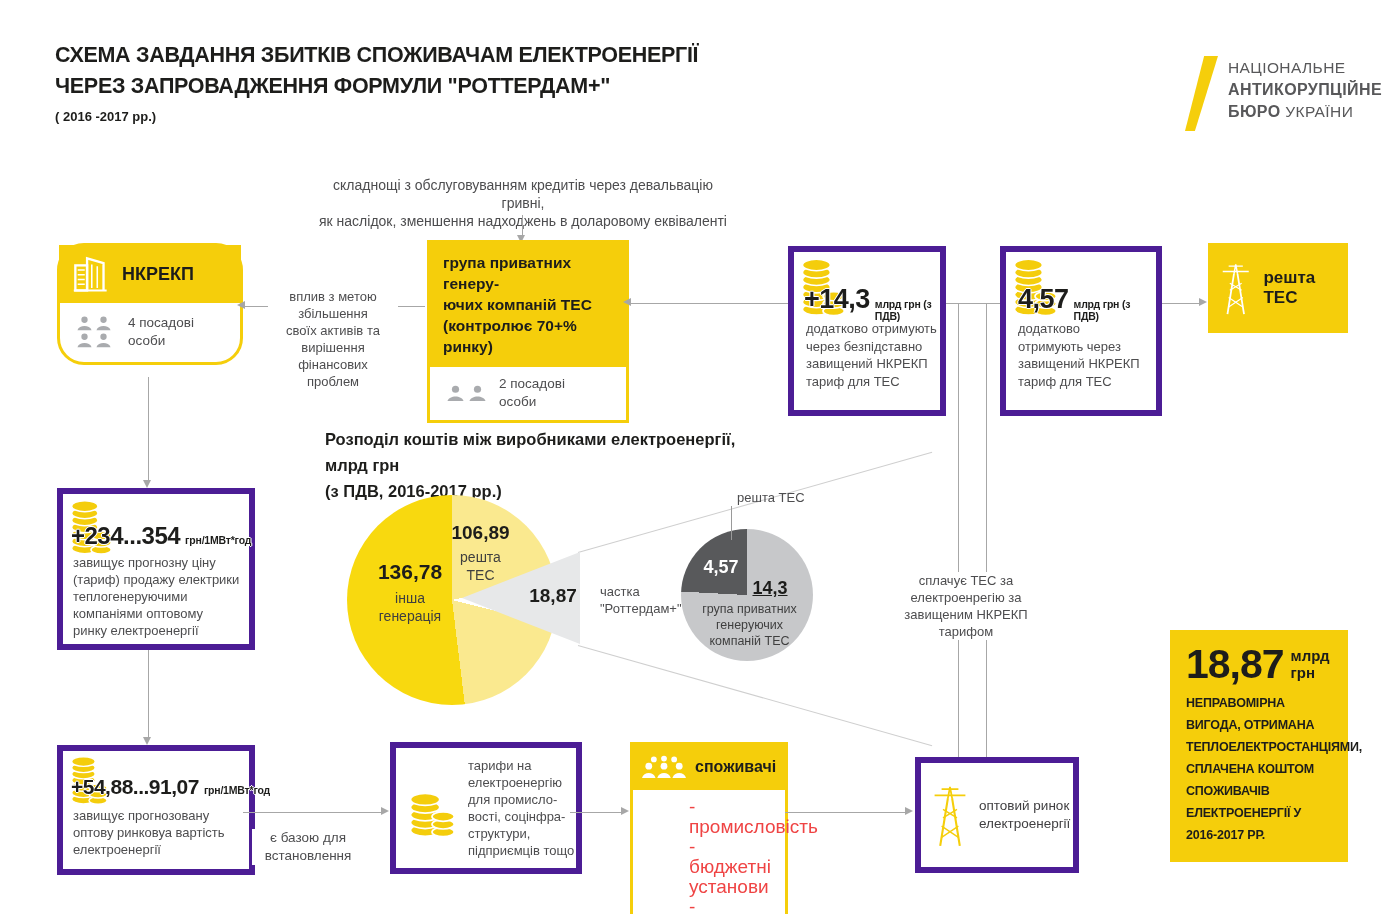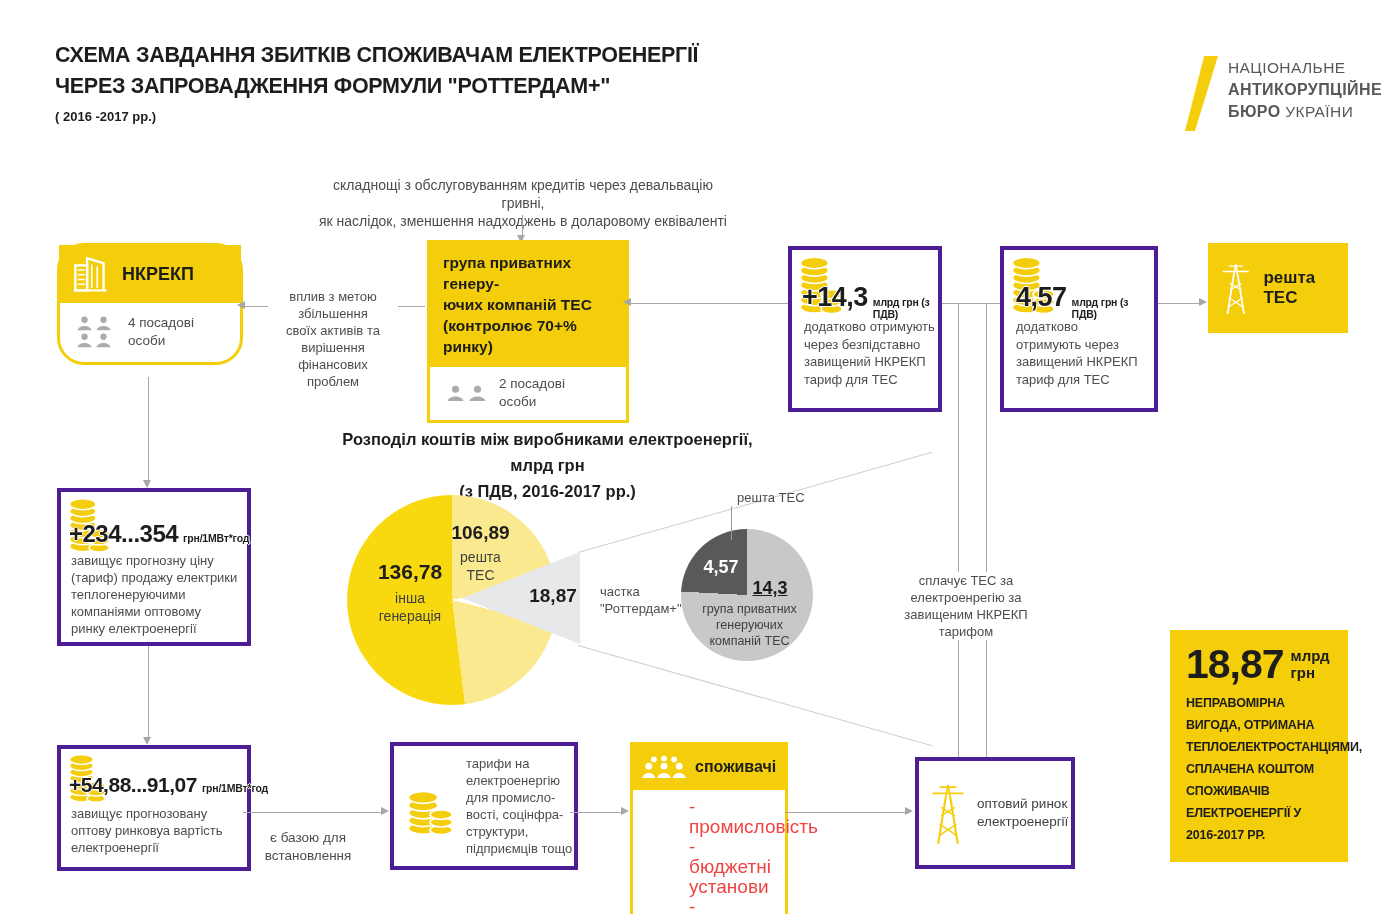--- a/index.html
+++ b/index.html
@@ -10,21 +10,21 @@
   .b{font-weight:bold;}
   .body-txt{color:#4d4d4f;}
   .hline{position:absolute;height:1px;background:#a7a7a7;}
   .vline{position:absolute;width:1px;background:#a7a7a7;}
   .fline{position:absolute;height:1px;background:#cfcfcf;transform-origin:0 50%;z-index:1;}
   .ah{position:absolute;width:0;height:0;}
   .ah.l{border-top:4.5px solid transparent;border-bottom:4.5px solid transparent;border-right:8px solid #a7a7a7;}
   .ah.r{border-top:4.5px solid transparent;border-bottom:4.5px solid transparent;border-left:8px solid #a7a7a7;}
   .ah.d{border-left:4.5px solid transparent;border-right:4.5px solid transparent;border-top:8px solid #a7a7a7;}
   .ybox{background:#F5CE0B;}
-  .frame{position:absolute;background:#fff;border:4px solid #4c1d95;}
+  .frame{position:absolute;background:#fff;border:6px solid #4c1d95;}
   .yframe{position:absolute;background:#fff;border:3px solid #F5CE0B;}
   .note{position:absolute;text-align:center;color:#4d4d4f;background:#fff;z-index:2;font-size:13px;line-height:17px;margin-top:36px;}
   .money-val{position:absolute;z-index:2;display:flex;align-items:baseline;
              text-shadow:1px 0 #fff,-1px 0 #fff,0 1px #fff,0 -1px #fff;}
   .money-val .big{font-weight:bold;letter-spacing:-0.5px;}
   .money-val .unit{font-weight:bold;font-size:10.5px;margin-left:5px;letter-spacing:-0.2px;}
   .pie{position:absolute;border-radius:50%;z-index:2;}
   .pielabel{position:absolute;z-index:3;text-align:center;}
   .header-row{display:flex;align-items:center;}
 </style>
@@ -181,21 +181,21 @@
   <div class="abs ybox header-row" style="left:1208px;top:243px;width:140px;height:90px;">
     <svg viewBox="0 0 60 96" width="38" height="62" fill="none" stroke="#fff" style="margin-left:10px;">
       <path d="M16 92 L27 24 M44 92 L33 24" stroke-width="3"></path>
       <path d="M18 80 L42 64 M18 64 L42 80 M20 52 L40 40 M20 40 L40 52" stroke-width="2"></path>
       <path d="M27 24 L30 8 L33 24" stroke-width="2.5"></path>
       <path d="M8 20 H52 M18 11 H42" stroke-width="2.5"></path>
     </svg>
     <div class="b" style="font-size:17px;margin-left:10px;">решта ТЕС</div>
   </div>
 
-  <div class="abs pre b" style="left:325px;top:426px;width:445px;text-align:center;font-size:16.5px;line-height:26px;">Розподіл коштів між виробниками електроенергії, млрд грн
+  <div class="abs pre b" style="left:325px;top:426px;width:445px;font-size:16.5px;line-height:26px;">Розподіл коштів між виробниками електроенергії, млрд грн
 (з ПДВ, 2016-2017 рр.)</div>
 
   <div class="fline" style="left:578px;top:552px;width:368px;transform:rotate(-15.8deg);"></div>
   <div class="fline" style="left:578px;top:645px;width:368px;transform:rotate(15.8deg);"></div>
 
   <div class="pie" style="left:347px;top:495px;width:210px;height:210px;background:conic-gradient(#FAE98F 0 78deg,#fff 78deg 104deg,#FAE98F 104deg 173deg,#F8D90F 173deg 360deg);"></div>
   <div class="abs" style="left:462px;top:550px;width:118px;height:96px;background:#E7E8E9;clip-path:polygon(0 50%,100% 2%,100% 98%);z-index:2;"></div>
   <div class="pielabel b" style="left:345px;top:560px;width:130px;font-size:21px;">136,78</div>
   <div class="pielabel pre" style="left:345px;top:589px;width:130px;font-size:14px;line-height:18px;color:#3f3f3f;">інша
 генерація</div>

